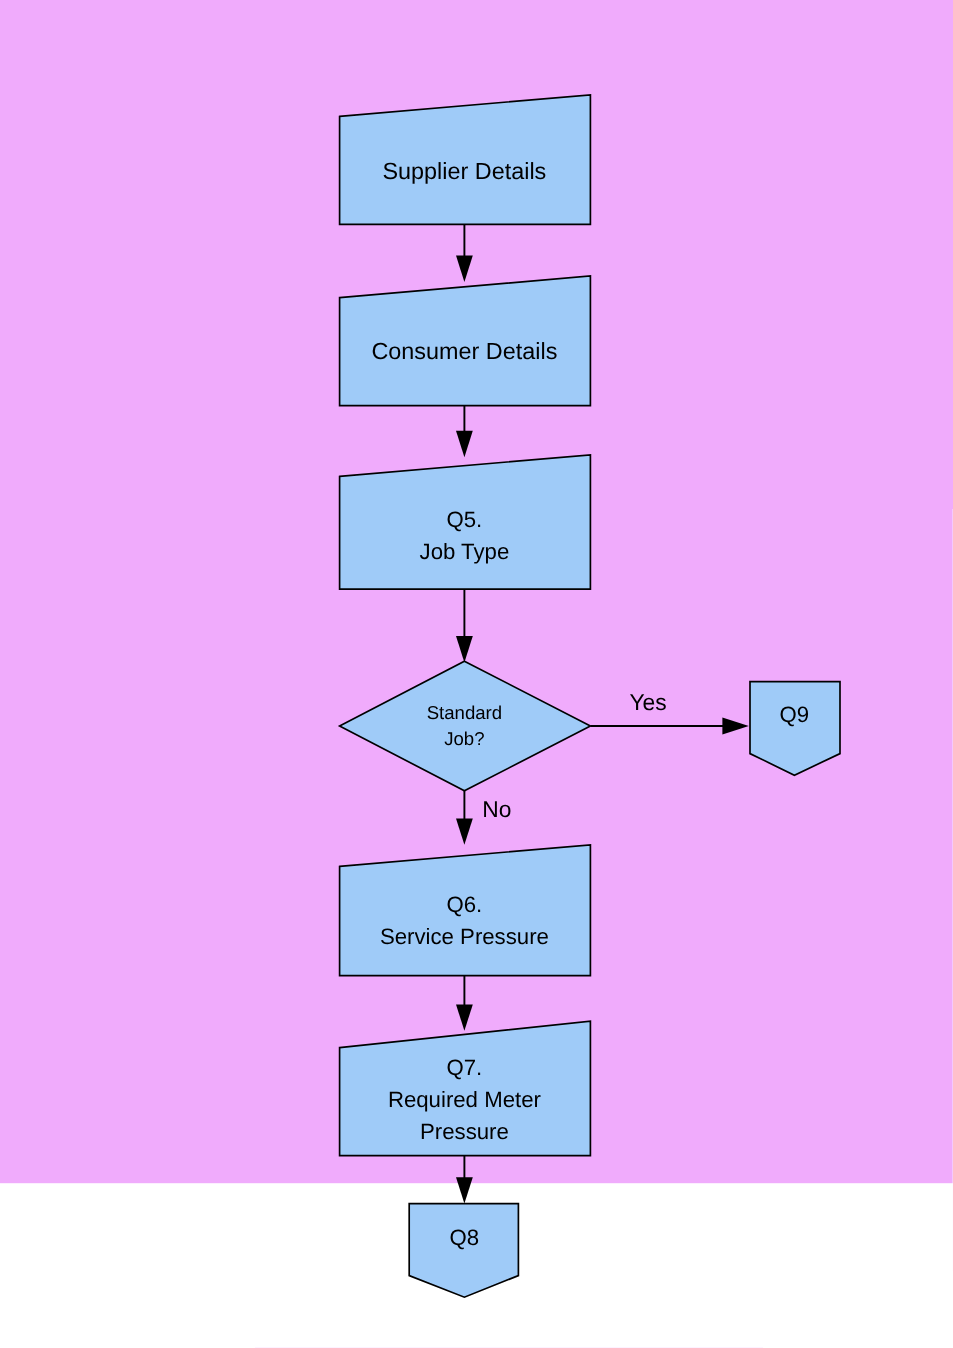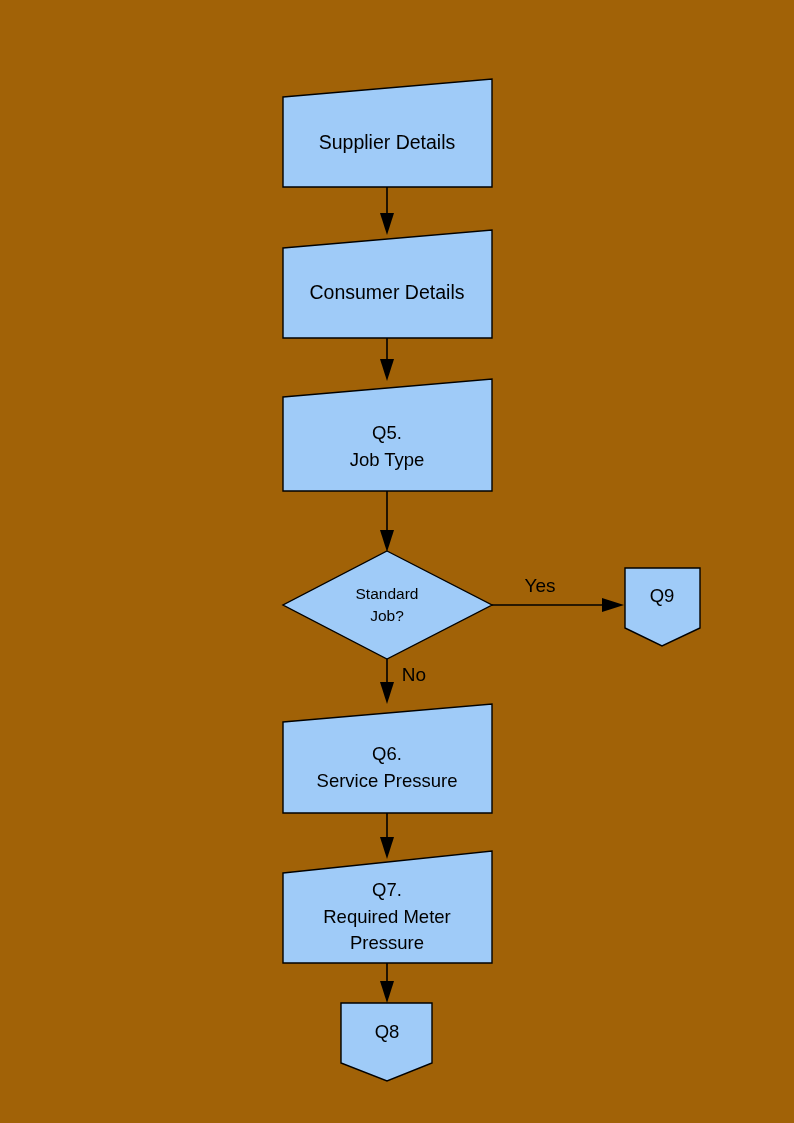--- a/index.html
+++ b/index.html
@@ -9,22 +9,22 @@
   }
   body {
     width: 794px;
     height: 1123px;
     font-family: "Liberation Sans", sans-serif;
     overflow: hidden;
   }
   #flowchart-canvas {
     position: relative;
     width: 794px;
-    height: 1123px;
-    background: #a16207;
+    height: 986px;
+    background: #f0abfc;
   }
   svg#diagram {
     display: block;
     width: 794px;
     height: 1123px;
   }
   .node-shape {
     stroke: #000000;
     stroke-width: 1.4;
     stroke-linejoin: miter;

